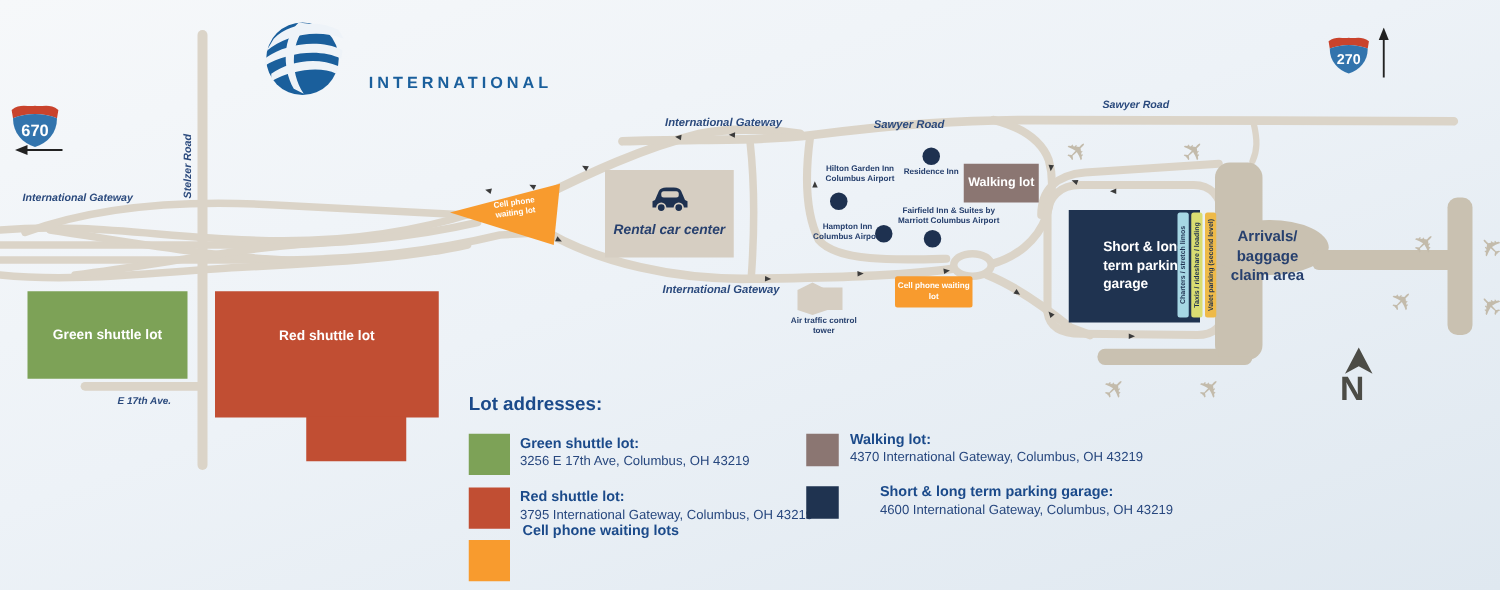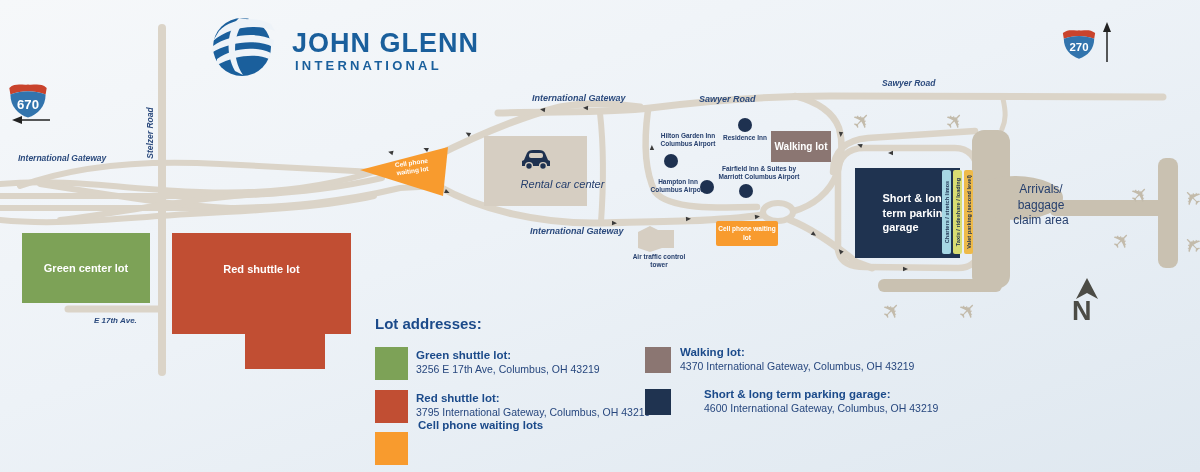--- a/index.html
+++ b/index.html
@@ -20,21 +20,21 @@
        color:#fff;font-weight:bold;}
   .lot-big{font-size:11px;}
   .hotel-dot{width:14px;height:14px;border-radius:50%;background:#1e3150;}
   .hotel-lbl{color:#27406e;font-weight:bold;font-size:6.5px;line-height:1.2;text-align:center;}
   .tiny-orange{background:#f89b2e;color:#fff;font-weight:bold;font-size:6.5px;
        line-height:1.25;display:flex;align-items:center;justify-content:center;text-align:center;border-radius:2px;}
   .strip{border-radius:2px;}
   .strip .vlabel{position:absolute;left:50%;top:50%;
        transform:translate(-50%,-50%) rotate(-90deg);white-space:nowrap;
        font-size:5.6px;font-weight:bold;color:#1e3150;}
-  .navylbl{color:#27406e;font-weight:normal;margin-left:27px;}
+  .navylbl{color:#27406e;font-weight:bold;}
   
   .legend-h{color:#1b4a8a;font-weight:bold;font-size:15px;}
   .legend-title{color:#1b4a8a;font-weight:bold;font-size:11.5px;}
   .legend-addr{color:#27477e;font-size:10.5px;margin-top:2px;}
   .swatch{position:absolute;}
 </style>
 </head>
 <body>
 
 <div id="stage">
@@ -127,21 +127,20 @@
     </g>
   </svg>
 
   <svg class="abs" style="left:205px;top:13px" width="74" height="66" viewBox="0 0 74 66">
     <circle cx="37" cy="34" r="29" fill="#1a5f9c"></circle>
     <path d="M8,28 C24,14 50,10 70,18 L66,11 C48,2 26,6 14,18 Z" fill="#eef3f8"></path>
     <path d="M6,40 C26,28 52,26 68,34 L69,27 C50,18 24,22 8,33 Z" fill="#eef3f8"></path>
     <path d="M12,52 C30,42 52,40 64,46 L66,40 C48,32 26,36 12,46 Z" fill="#eef3f8"></path>
     <path d="M34,5 C22,16 20,40 30,58 L38,62 C26,44 28,18 42,6 Z" fill="#eef3f8"></path>
   </svg>
-  <div class="abs logo-title" style="left:292px;top:28px">JOHN GLENN</div>
   <div class="abs logo-sub" style="left:295px;top:58px">INTERNATIONAL</div>
 
   <svg class="abs" style="left:6px;top:80px" width="44" height="40" viewBox="0 0 40 36">
     <path d="M3,7 C9,2 15,5 20,4 C25,5 31,2 37,7 L36,13 C25,9 15,9 4,13 Z" fill="#c9432c"></path>
     <path d="M4,13 C15,9 25,9 36,13 C36,24 29,31 20,34 C11,31 4,24 4,13 Z" fill="#3274ad"></path>
     <text x="20" y="26" text-anchor="middle" font-size="12" font-weight="bold" fill="#ffffff">670</text>
   </svg>
   <svg class="abs" style="left:12px;top:114px" width="40" height="12" viewBox="0 0 40 12">
     <line x1="8" y1="6" x2="38" y2="6" stroke="#222" stroke-width="1.5"></line>
     <polygon points="0,6 10,2 10,10" fill="#222"></polygon>
@@ -158,21 +157,21 @@
 
   <div class="abs roadlbl" style="left:18px;top:153px">International Gateway</div>
   <div class="abs roadlbl vert" style="left:118px;top:128px;width:64px;text-align:center">Stelzer Road</div>
   <div class="abs roadlbl" style="left:532px;top:93px;font-size:9px">International Gateway</div>
   <div class="abs roadlbl" style="left:699px;top:94px;font-size:9px">Sawyer Road</div>
   <div class="abs roadlbl" style="left:882px;top:78px">Sawyer Road</div>
   <div class="abs roadlbl" style="left:530px;top:226px;font-size:9px">International Gateway</div>
   <div class="abs roadlbl" style="left:94px;top:316px;font-size:8px">E 17th Ave.</div>
 
   <div class="abs lot lot-big" style="left: 22px; top: 233px; width: 128px; height: 70px; background-color: rgb(125, 162, 87);">
-    <span>Green center lot</span>
+    <span>Green shuttle lot</span>
   </div>
   <div class="abs" style="left: 172px; top: 233px; width: 179px; height: 101px; background-color: rgb(193, 78, 51);">
     <div class="lot lot-big" style="padding-top:30px">Red shuttle lot</div>
   </div>
   <div class="abs" style="left: 245px; top: 333px; width: 80px; height: 36px; background-color: rgb(193, 78, 51);"></div>
 
   <div class="abs tiny-orange" style="left:386px;top:152px;width:52px;height:30px;background:transparent;transform:rotate(-8deg)">Cell phone waiting lot</div>
 
   <div class="abs tiny-orange" style="left: 716px; top: 221px; width: 62px; height: 25px; background-color: rgb(248, 155, 46);">
     <span>Cell phone waiting lot</span>

